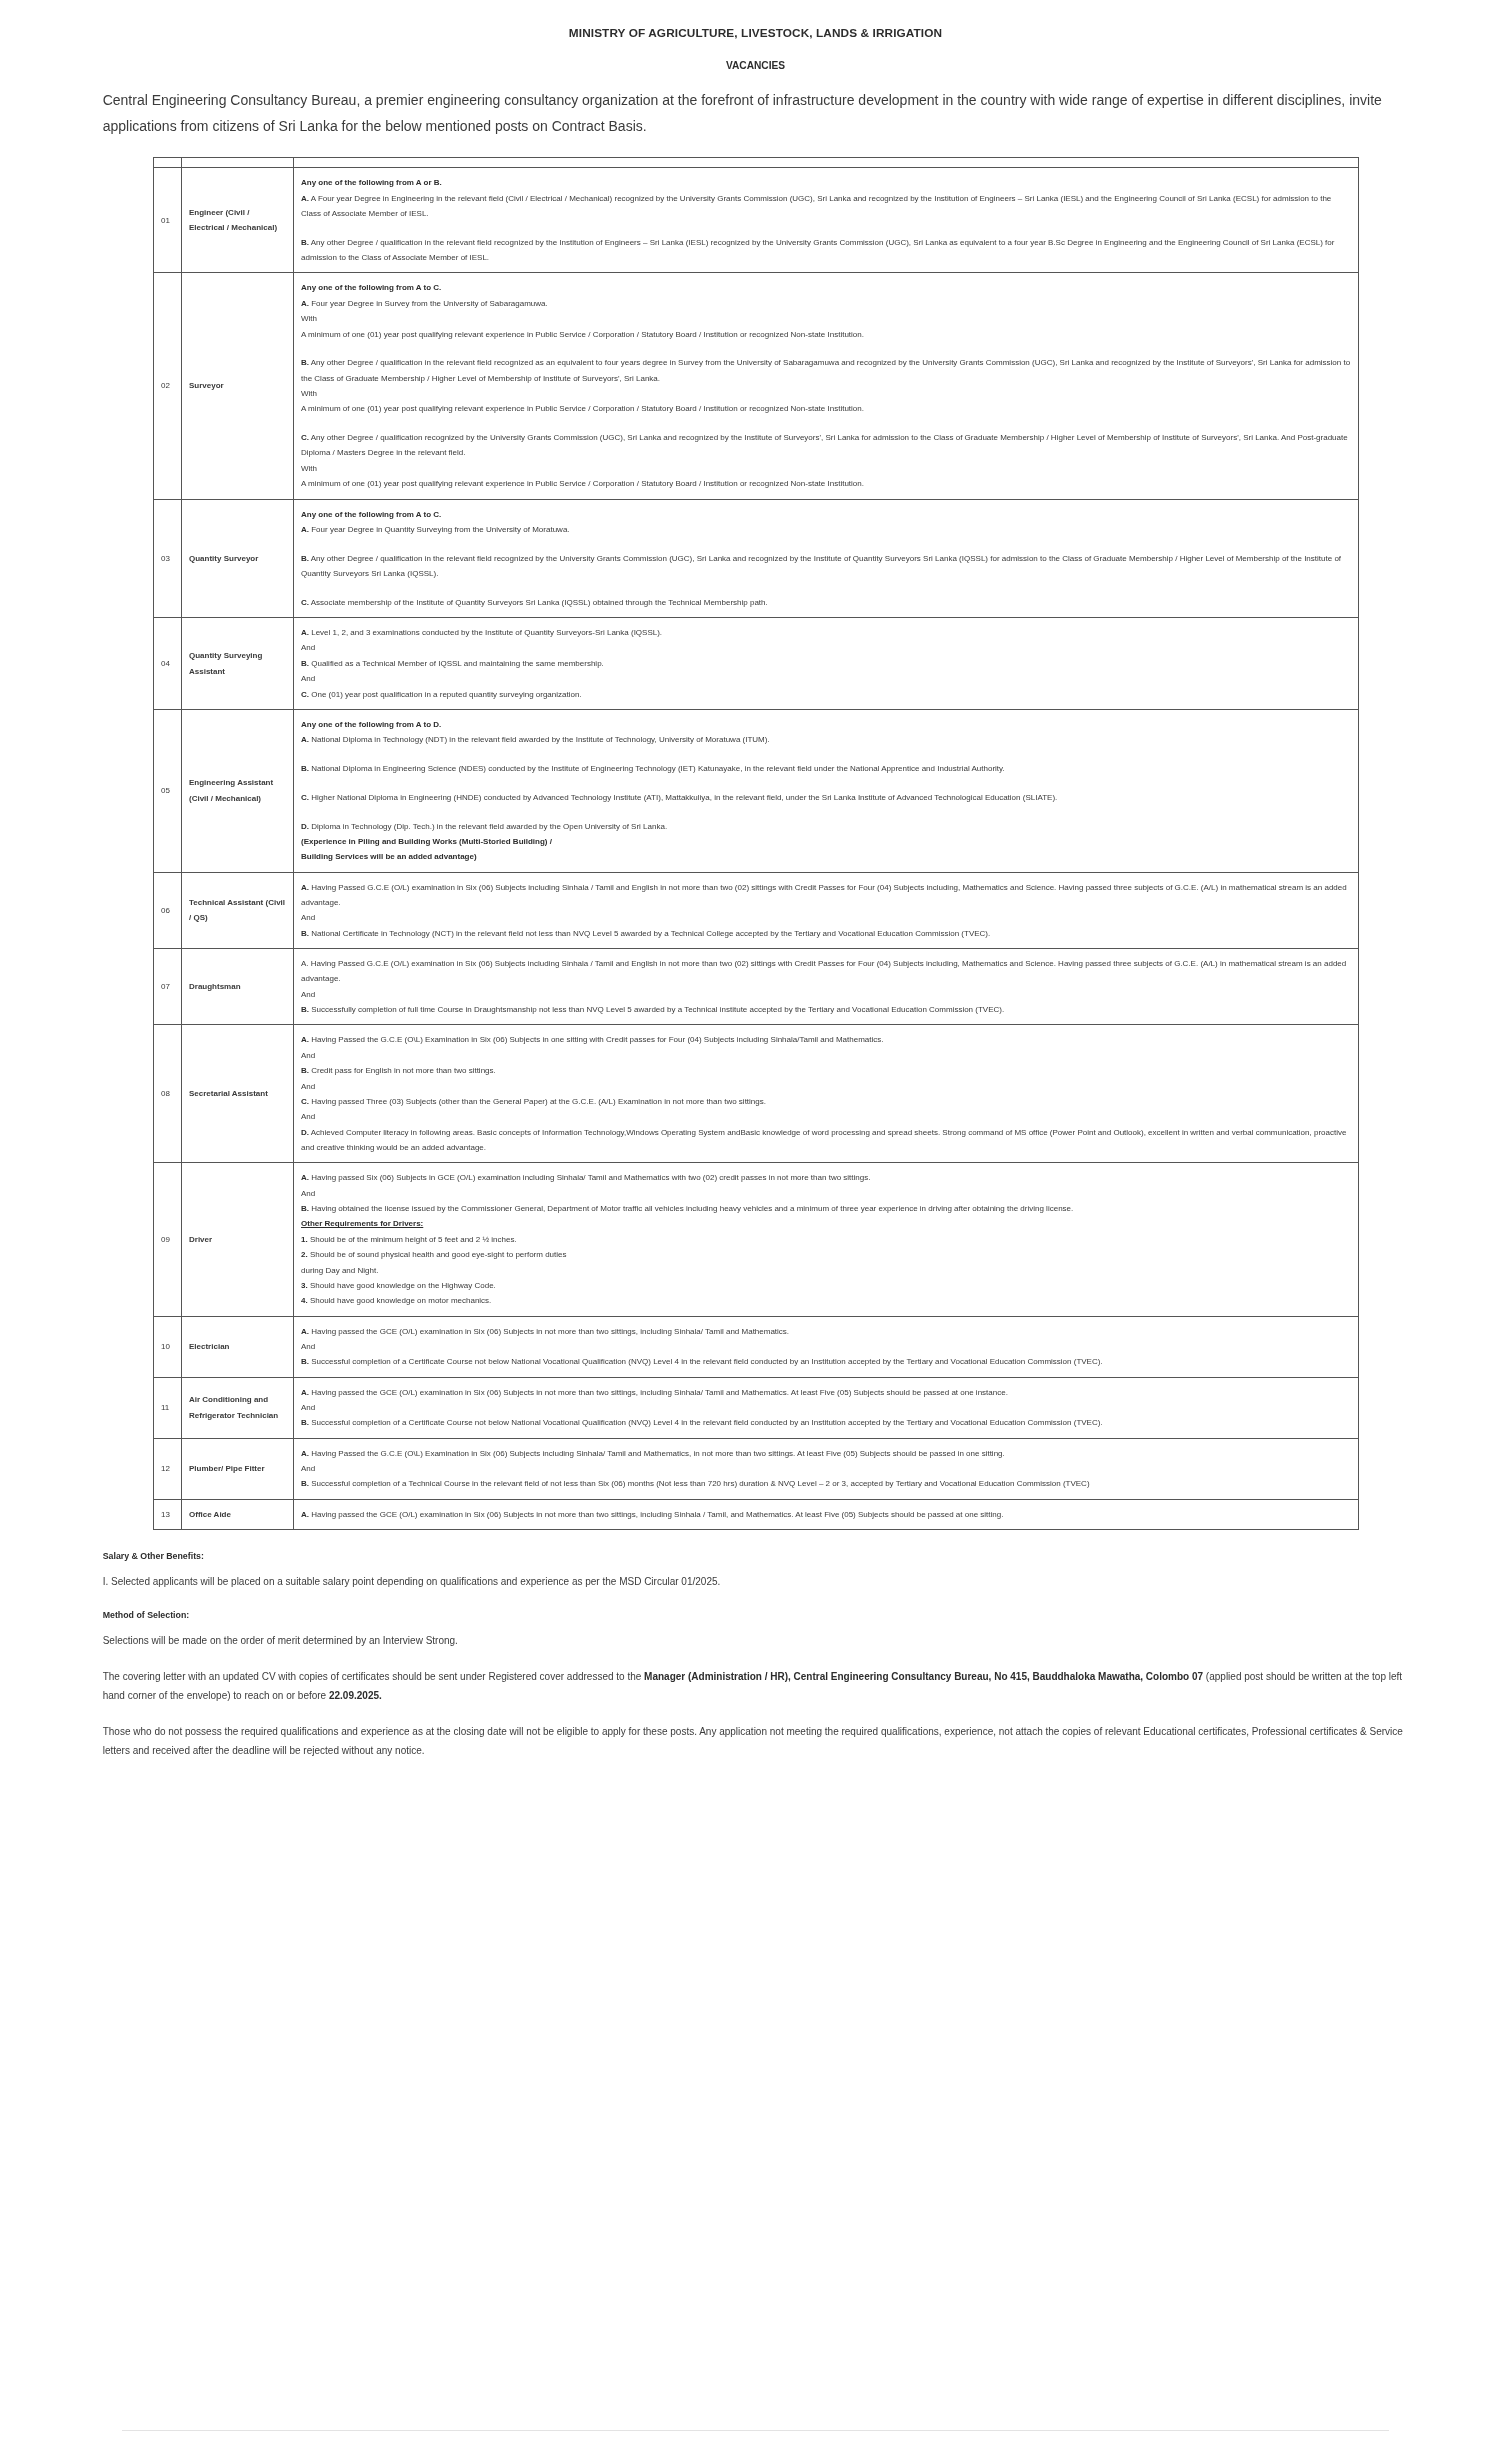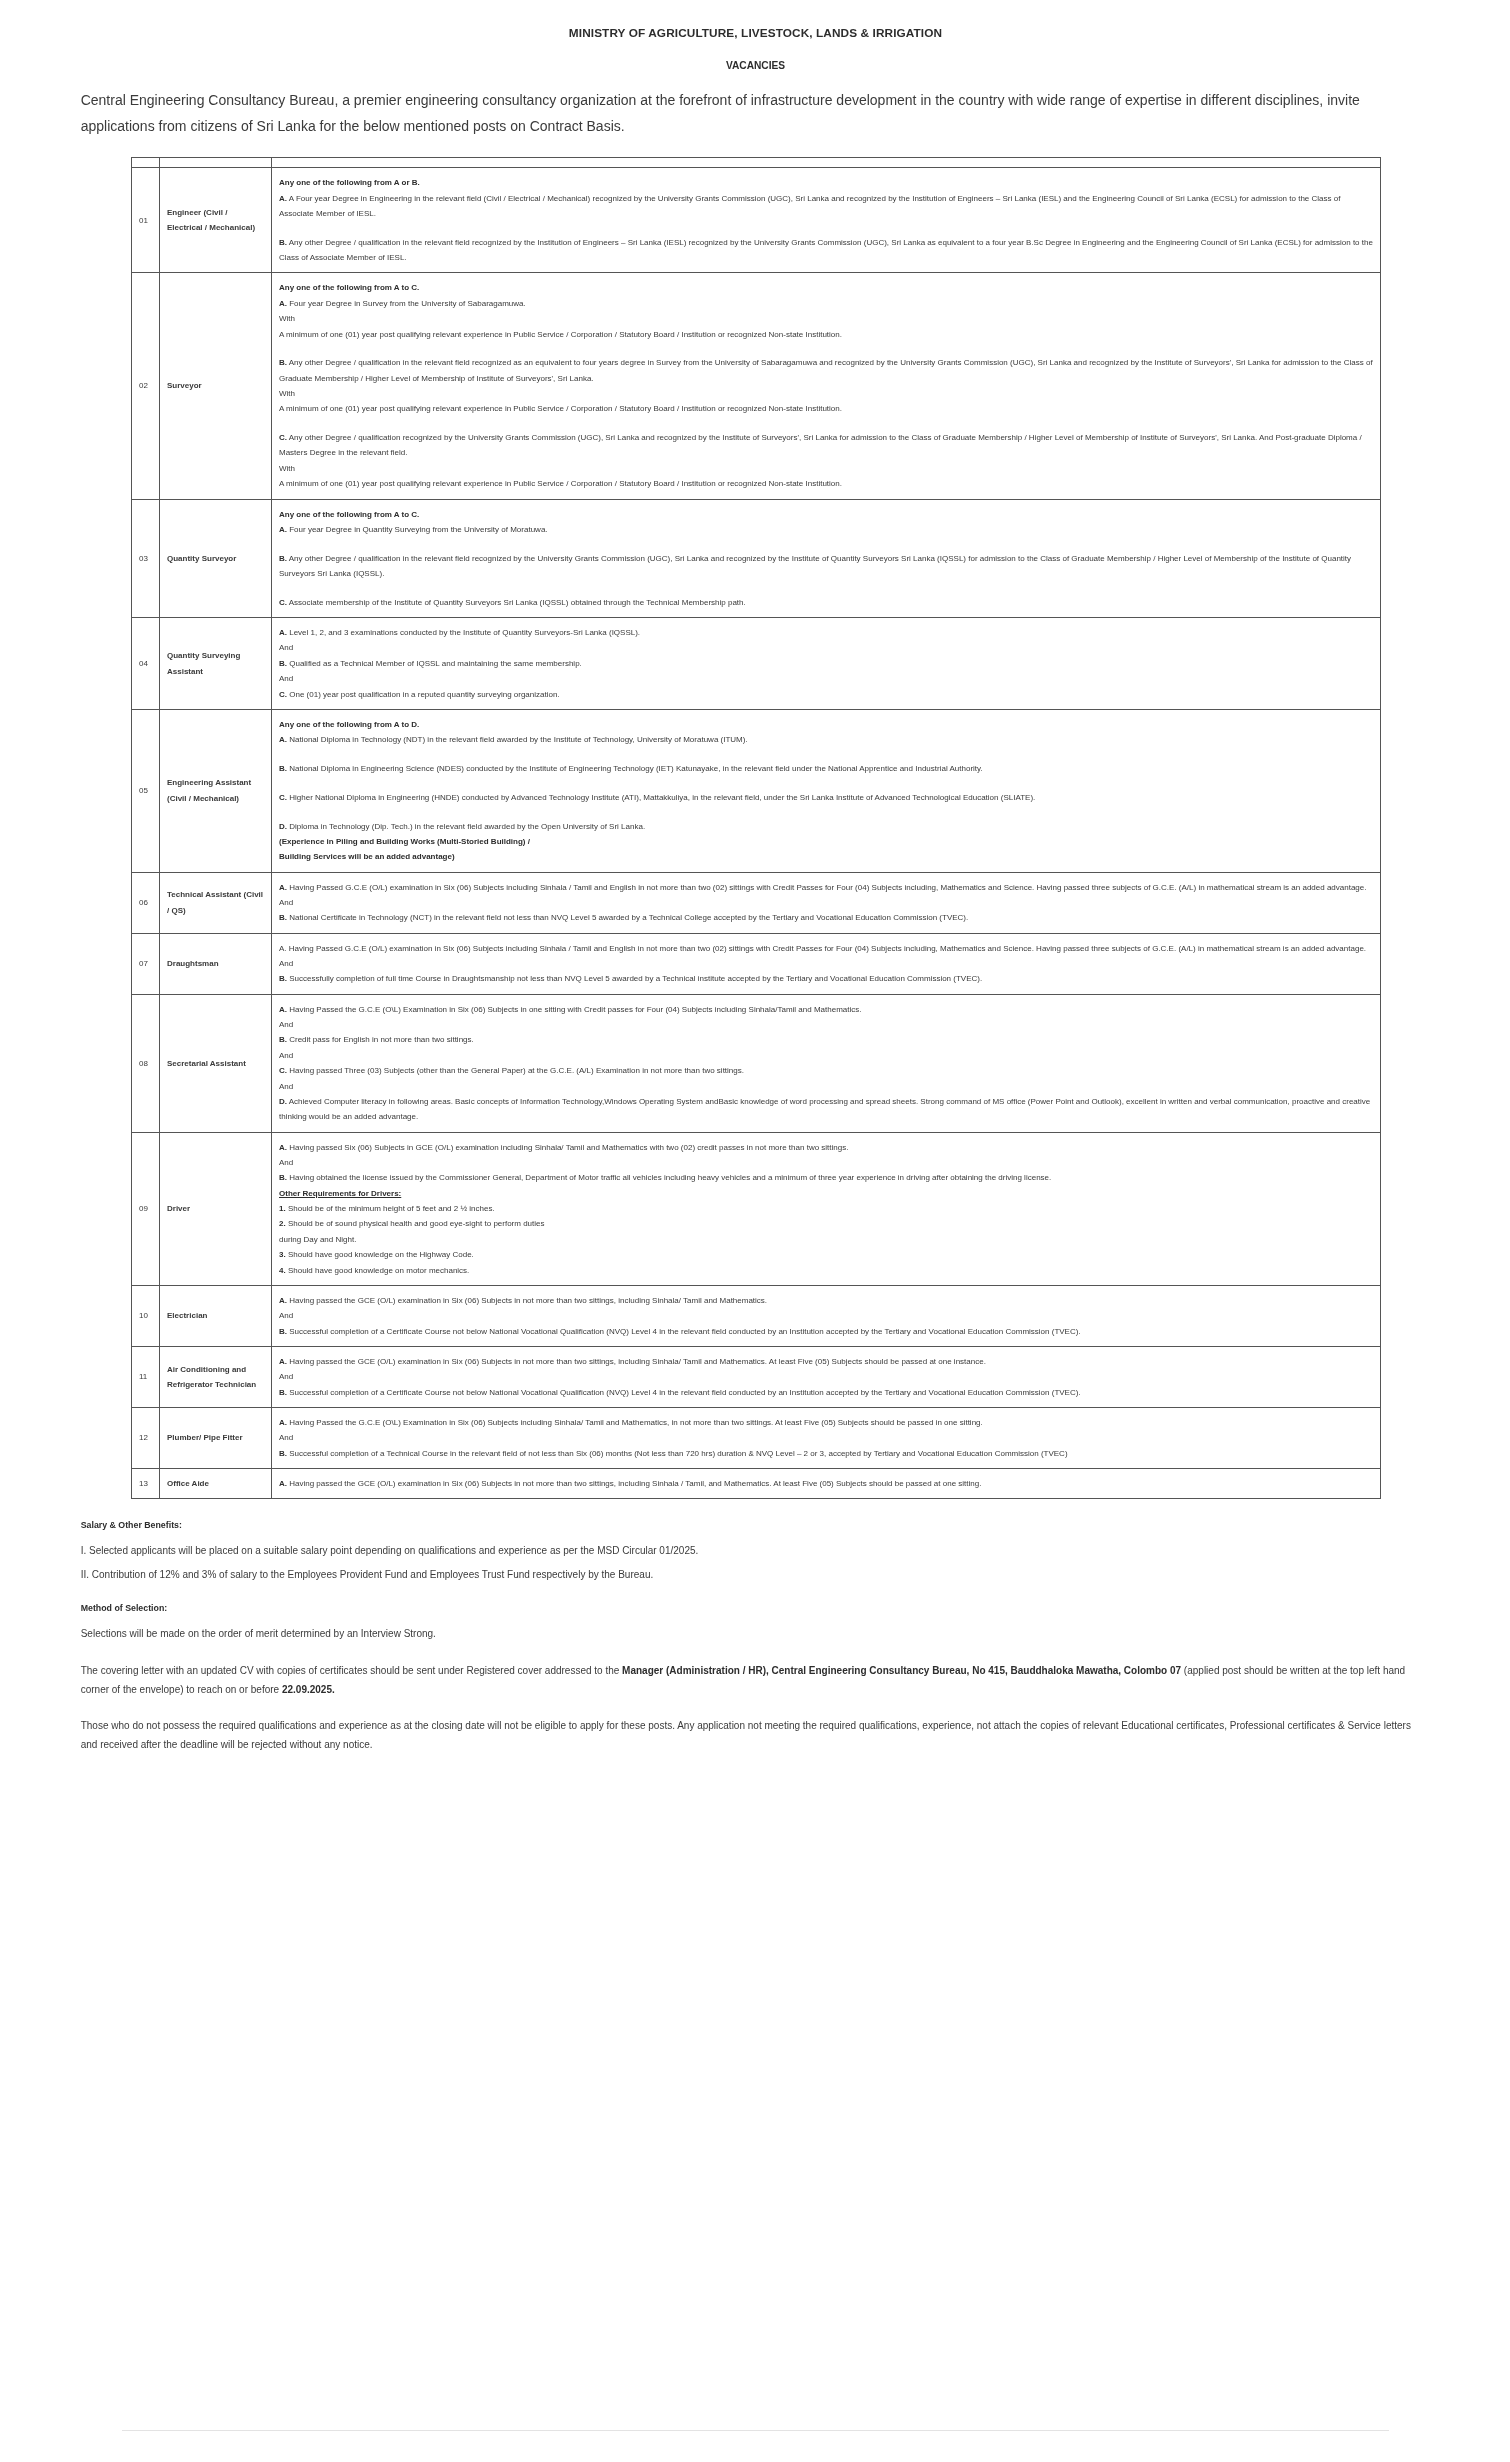--- a/index.html
+++ b/index.html
@@ -10,21 +10,21 @@
   }
   body {
     width: 1511px;
     min-height: 2462px;
     font-family: "Liberation Sans", sans-serif;
     color: #333333;
     position: relative;
   }
   .page {
     width: 1511px;
-    padding: 0 76px;
+    padding: 0 98px;
   }
   .ministry-line {
     text-align: center;
     font-size: 11.8px;
     font-weight: bold;
     letter-spacing: 0.1px;
     color: #2d2d2d;
     padding-top: 26px;
   }
   .org-title {
@@ -283,21 +283,20 @@
               <p><span class="b">A.</span><span> Having passed the GCE (O/L) examination in Six (06) Subjects in not more than two sittings, including Sinhala / Tamil, and Mathematics. At least Five (05) Subjects should be passed at one sitting.</span></p>
             </td>
           </tr>
         </tbody>
     </table>
   </div>
 
   <div class="footer">
     <div class="sec-title">Salary &amp; Other Benefits:</div>
     <p>I. Selected applicants will be placed on a suitable salary point depending on qualifications and experience as per the MSD Circular 01/2025.</p>
-    <p class="tight">II. Contribution of 12% and 3% of salary to the Employees Provident Fund and Employees Trust Fund respectively by the Bureau.</p>
 
     <div class="sec-title">Method of Selection:</div>
     <p>Selections will be made on the order of merit determined by an Interview Strong.</p>
 
     <p class="blockgap"><span>The covering letter with an updated CV with copies of certificates should be sent under Registered cover addressed to the </span><span class="strong">Manager (Administration / HR), Central Engineering Consultancy Bureau, No 415, Bauddhaloka Mawatha, Colombo 07</span><span> (applied post should be written at the top left hand corner of the envelope) to reach on or before </span><span class="strong">22.09.2025.</span></p>
 
     <p class="blockgap">Those who do not possess the required qualifications and experience as at the closing date will not be eligible to apply for these posts. Any application not meeting the required qualifications, experience, not attach the copies of relevant Educational certificates, Professional certificates &amp; Service letters and received after the deadline will be rejected without any notice.</p>
 
   </div>
 

